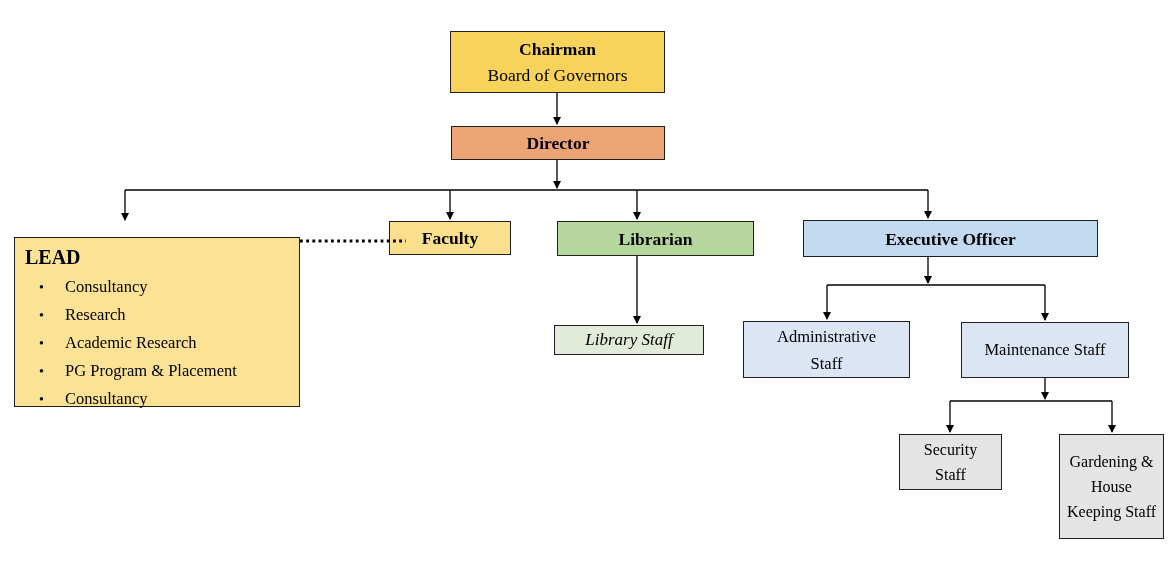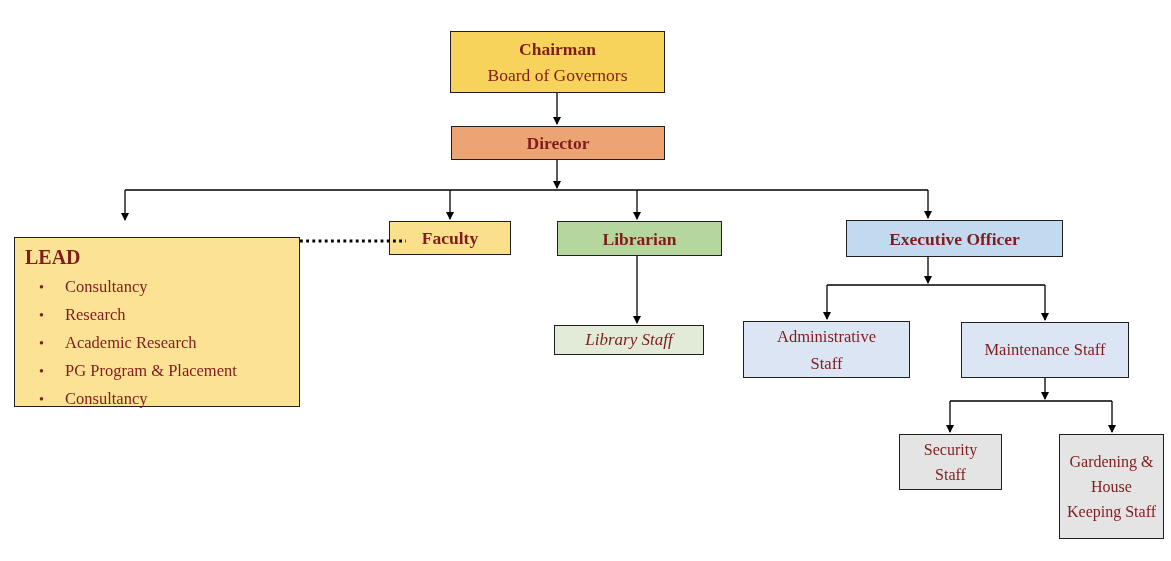--- a/index.html
+++ b/index.html
@@ -2,42 +2,42 @@
 <html><head>
 <meta charset="utf-8">
 <style>
   html, body { margin: 0; padding: 0; background: #ffffff; }
   .canvas {
     position: relative;
     width: 1171px;
     height: 561px;
     background: #ffffff;
     font-family: "Liberation Serif", "DejaVu Serif", serif;
-    color: #7f1d1d;
+    color: #000000;
     overflow: hidden;
   }
   .node {
     position: absolute;
     border: 1.2px solid #1f1f1f;
     box-sizing: border-box;
     display: flex;
     flex-direction: column;
     align-items: center;
     justify-content: center;
     text-align: center;
     z-index: 1;
   }
   .node .title-bold { font-weight: bold; font-size: 17.5px; line-height: 26px; }
   .node .subtitle   { font-weight: normal; font-size: 17.5px; line-height: 26px; }
 
   .chairman   { left: 450px; top: 31px;  width: 215px; height: 62px; }
   .director   { left: 451px; top: 126px; width: 214px; height: 34px; }
   .faculty    { left: 389px; top: 221px; width: 122px; height: 34px; }
-  .librarian  { left: 557px; top: 221px; width: 165px; height: 35px; }
-  .execoff    { left: 803px; top: 220px; width: 217px; height: 37px; margin-left: 43px; }
+  .librarian  { left: 557px; top: 221px; width: 197px; height: 35px; }
+  .execoff    { left: 803px; top: 220px; width: 295px; height: 37px; }
   .libstaff   { left: 554px; top: 325px; width: 150px; height: 30px; font-size: 17px; font-style: italic; }
   .adminstaff { left: 743px; top: 321px; width: 167px; height: 57px; font-size: 16.5px; line-height: 27px; padding: 0 24px; }
   .maintstaff { left: 961px; top: 322px; width: 168px; height: 56px; font-size: 16.5px; }
   .secstaff   { left: 899px; top: 434px; width: 103px; height: 56px; font-size: 16px; line-height: 25px; padding: 0 8px; }
   .gardstaff  { left: 1059px; top: 434px; width: 105px; height: 105px; font-size: 16px; line-height: 25px; padding: 0 6px; }
 
   
   .lead {
     left: 14px; top: 222px; width: 286px; height: 170px;
     align-items: flex-start; justify-content: flex-start;

